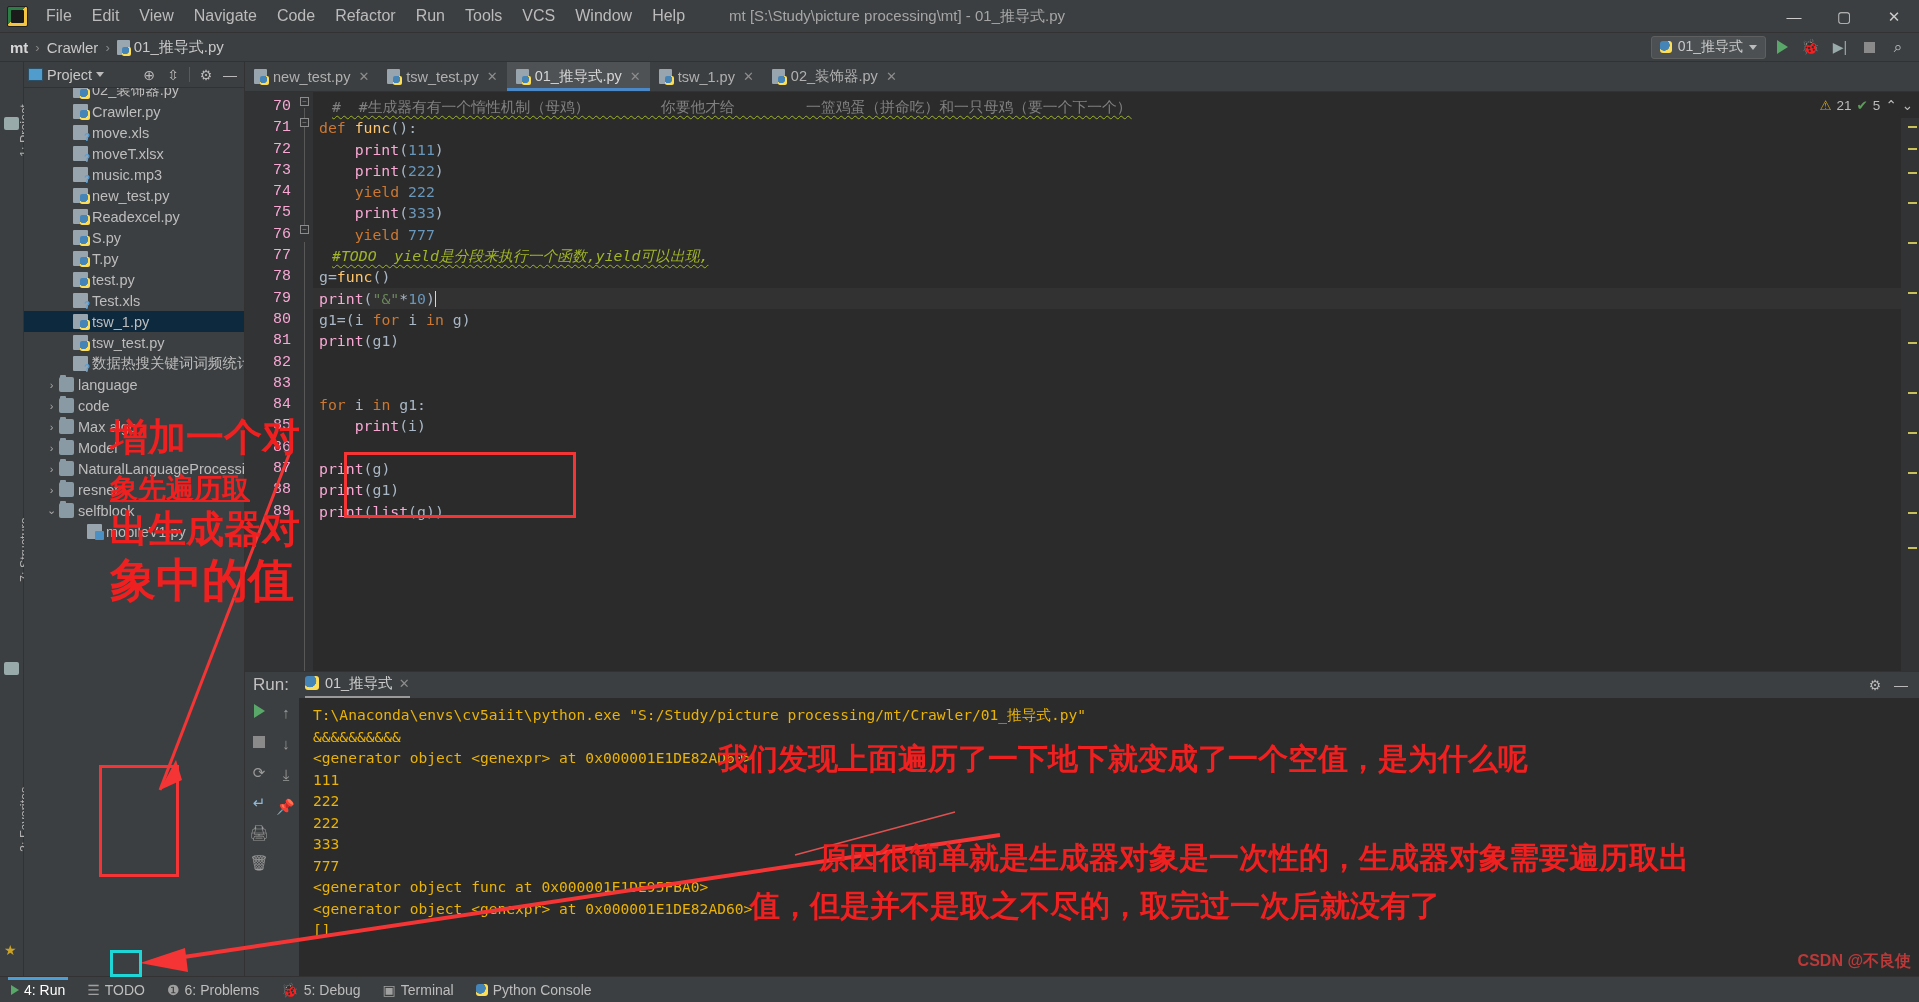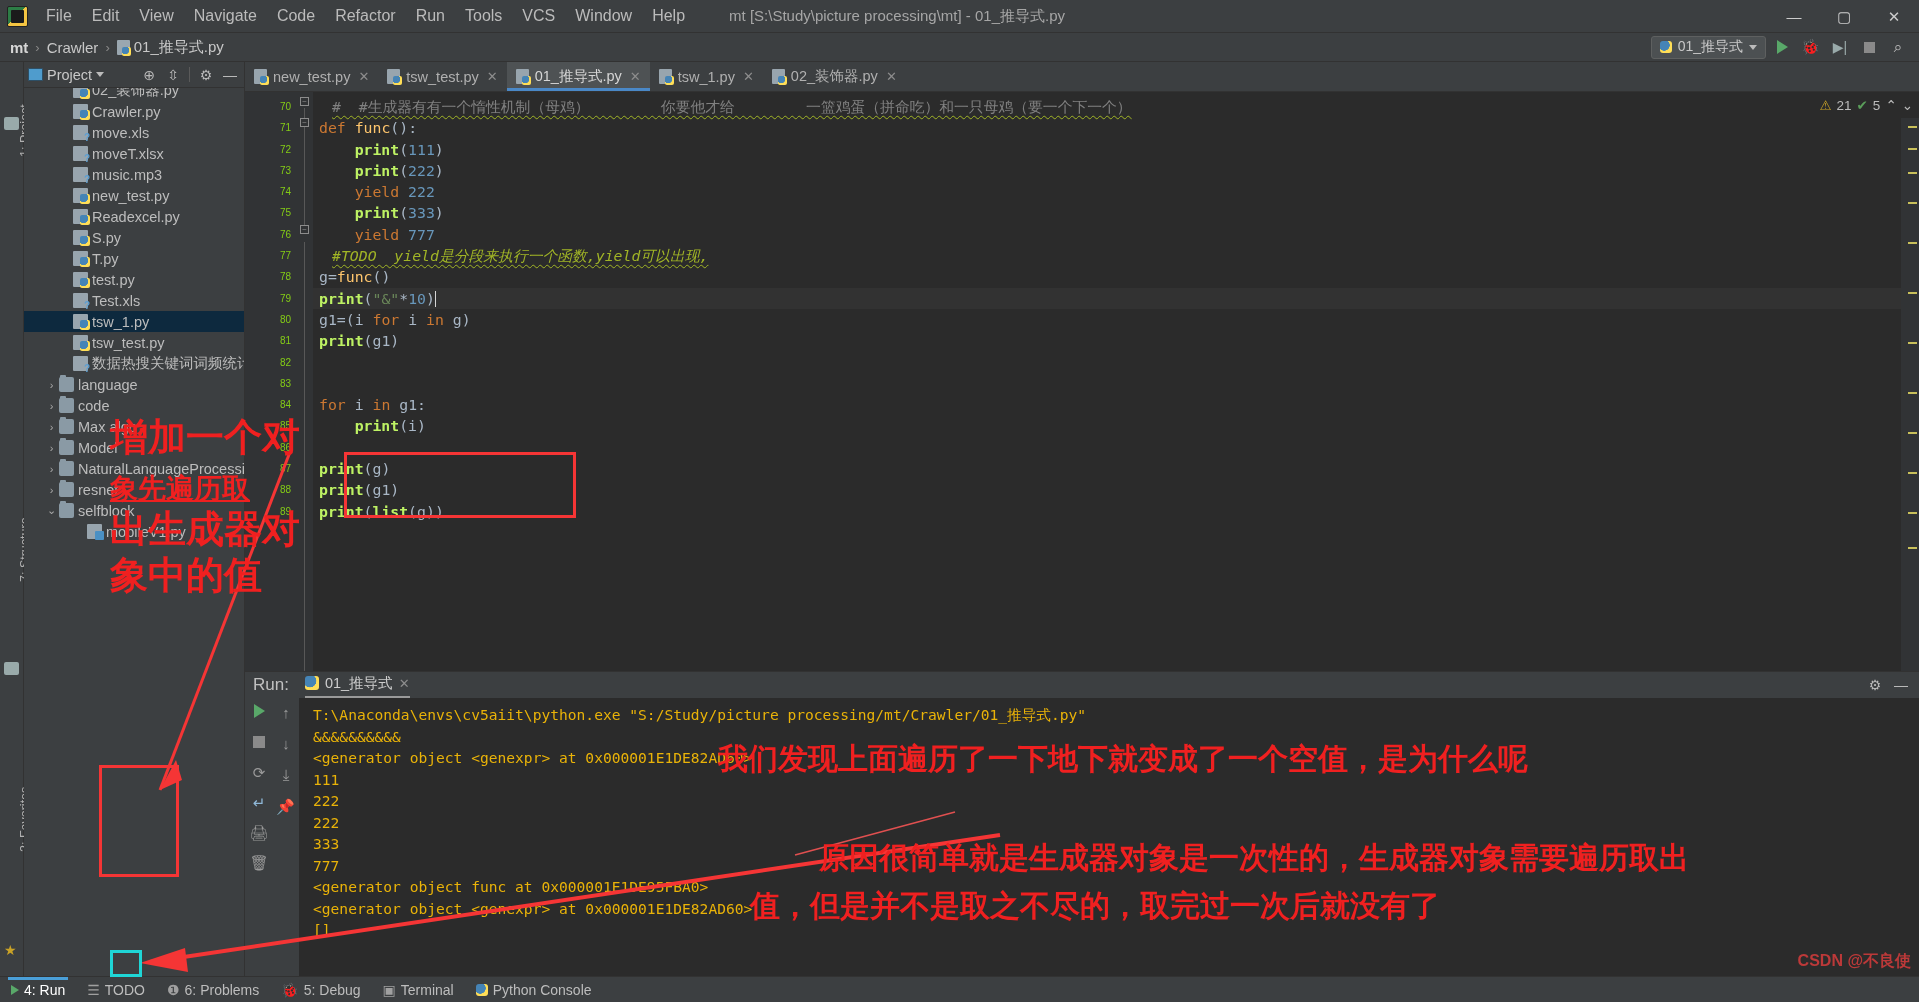--- a/index.html
+++ b/index.html
@@ -125,35 +125,35 @@
           font-size: 14.5px; position: relative; white-space: nowrap; }
   .etab.active { background: #4e5254; color: #d6d6d6; }
   .etab.active::after { content:""; position:absolute; left:0; right:0; bottom:0; height:3px; background:#4a88c7; }
   .etab .x { color: #8d8d8d; font-size: 13px; margin-left: 2px; }
   .etab .tico { width: 13px; height: 15px; position: relative; background: #98a5ae; border-radius: 1px; flex:none;}
   .etab .tico::after { content:""; position:absolute; right:-2px; bottom:-1px; width:9px; height:9px;
       background: radial-gradient(circle at 35% 35%, #4584b6 0 48%, #ffde57 52% 100%); border-radius:2px; }
 
   .code-wrap { flex: 1; display: flex; background: #2b2b2b; position: relative; overflow: hidden; }
   .gutter { width: 52px; background: #313335; flex: none; padding-top: 4px; text-align: right; }
-  .gutter .ln { height: 21.3px; line-height: 21.3px; color: #84cc16; font-size: 10px;
-                font-family: Liberation Sans, sans-serif; padding-right: 6px; }
+  .gutter .ln { height: 21.3px; line-height: 21.3px; color: #f9a8d4; font-size: 15px;
+                font-family: Liberation Mono, monospace; padding-right: 6px; }
   .foldcol { width: 16px; background: #313335; flex:none; position: relative; padding-top:4px;}
   .fold-mark { position:absolute; width:9px; height:9px; border:1px solid #8c8c8c; color:#8c8c8c;
                font-size:8px; line-height:7px; text-align:center; left:3px; background:#313335; }
   .fold-line { position:absolute; left:7px; width:1px; background:#585858; }
   .code { flex: 1; position: relative; padding-top: 4px; font-family: "DejaVu Sans Mono", monospace;
           font-size: 14.8px; }
   .cl { height: 21.3px; line-height: 21.3px; white-space: pre; color: #a9b7c6; padding-left: 6px; }
   .cl.cur { background: #323232; }
   .kw { color: #cc7832; }
   .fn { color: #ffc66d; }
   .num { color: #6897bb; }
   .str { color: #6a8759; }
-  .call { color: #bef264; font-weight: bold; }
+  .call { color: #f9a8d4; }
   .cmt { color: #808080; }
   .todo { color: #a1b526; font-style: italic; }
   .ident { color: #a9b7c6; }
   .caret { display:inline-block; width:1px; height:16px; background:#d6d6d6; vertical-align:-3px; }
 
   .wavy { text-decoration: underline wavy #a1b526 1px; text-underline-offset: 3px; margin-left: 13px; }
   .mk { position: absolute; right: 2px; width: 9px; height: 2px; }
 
   
   .inspect {
@@ -618,21 +618,21 @@
     <polygon points="140,963 185,948 188,972" fill="#f53535"></polygon>
   </svg>
 
   <div class="rect-ann" style="left:344px; top:452px; width:232px; height:66px;"></div>
   <div class="rect-ann" style="left:99px; top:765px; width:80px; height:112px;"></div>
   <div class="rect-cyan" style="left:110px; top:950px; width:32px; height:27px;"></div>
 
   <div class="ann" style="left:110px; top:412px; font-size:38px;">增加一个对</div>
   <div class="ann" style="left:110px; top:470px; font-size:28px;text-decoration:underline;">象先遍历取</div>
   <div class="ann" style="left:110px; top:504px; font-size:38px;">出生成器对</div>
-  <div class="ann" style="left:110px; top:550px; font-size:38px;">象中的值</div>
+  <div class="ann" style="left:110px; top:550px; font-size:46px;">象中的值</div>
 
   <div class="ann" style="left:718px; top:739px; font-size:30px;">我们发现上面遍历了一下地下就变成了一个空值，是为什么呢</div>
   <div class="ann" style="left:819px; top:838px; font-size:30px;">原因很简单就是生成器对象是一次性的，生成器对象需要遍历取出</div>
   <div class="ann" style="left:750px; top:886px; font-size:30px;">值，但是并不是取之不尽的，取完过一次后就没有了</div>
 
   <div class="csdn">CSDN @不良使</div>
 
 </div>
 
 </body></html>

